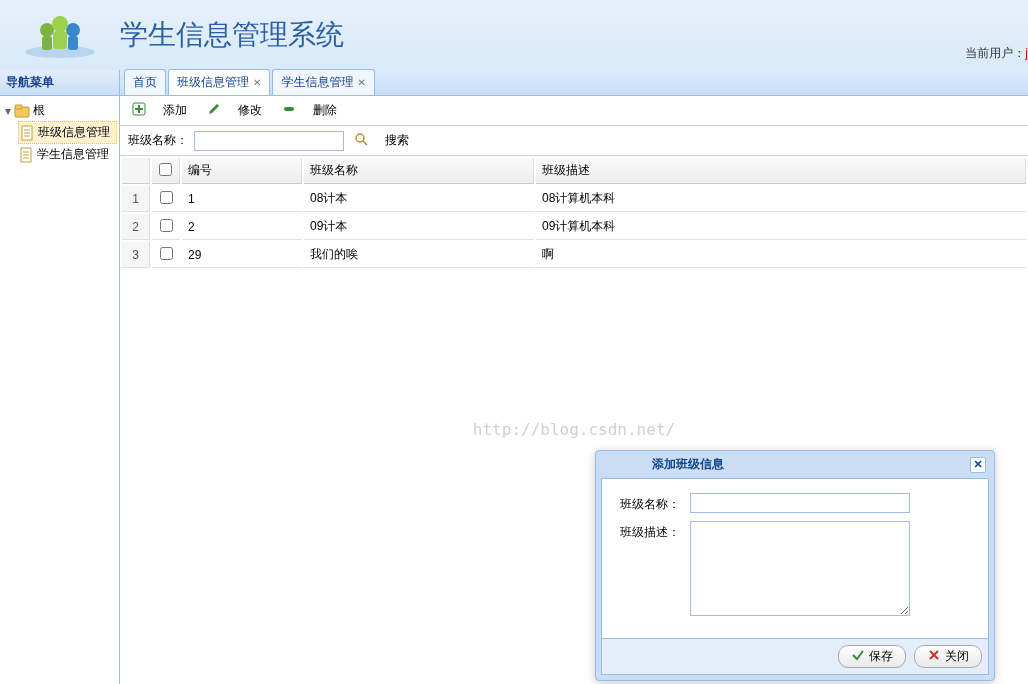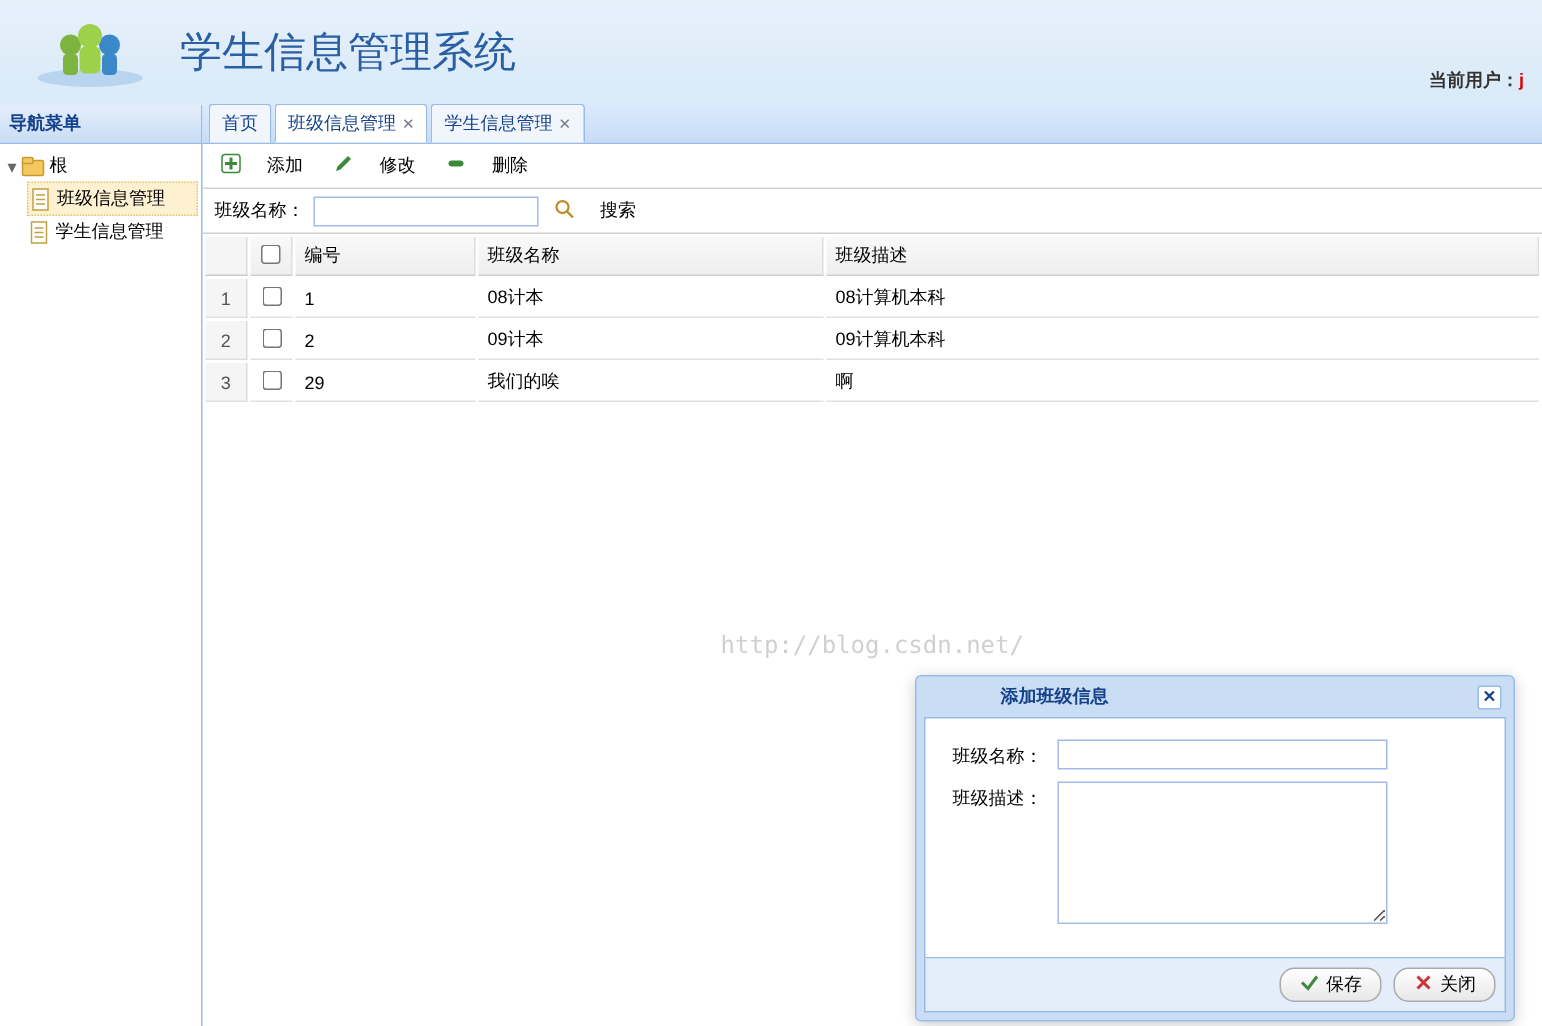--- a/index.html
+++ b/index.html
@@ -1,24 +1,24 @@
 <!DOCTYPE html>
 <html><head>
 <meta charset="utf-8">
 <style>
 * { box-sizing: border-box; margin: 0; padding: 0; }
 body { font-family: "Microsoft YaHei", Arial, sans-serif; font-size: 12px; background: #fff; width: 1028px; height: 684px; overflow: hidden; position: relative; }
 .header { background: linear-gradient(to bottom, #e6f0fb, #d9eaf8); height: 70px; display: flex; align-items: center; padding: 0 10px; position: relative; }
 .logo { width: 100px; display: flex; justify-content: center; }
 .logo svg { width: 80px; height: 50px; }
 .title { font-size: 28px; color: #2b5fa3; font-weight: normal; margin-left: 10px; font-family: "SimSun", serif; }
-.current-user { position: absolute; right: 12px; bottom: 8px; font-size: 12px; color: #333; font-weight: bold; }
+.current-user { position: absolute; right: 0; bottom: 8px; font-size: 12px; color: #333; }
 .current-user .uname { color: #d00; }
 .container { display: flex; height: 614px; }
-.sidebar { width: 135px; border-right: 1px solid #99bbe8; }
+.sidebar { width: 120px; border-right: 1px solid #99bbe8; }
 .nav-title { background: linear-gradient(to bottom, #e4eefb, #c9ddf5); color: #15428b; font-weight: bold; padding: 4px 6px; border-bottom: 1px solid #99bbe8; }
 .tree { padding: 4px 2px; }
 .tree-node { display: flex; align-items: center; padding: 2px 0; cursor: pointer; }
 .tree-children { padding-left: 16px; }
 .tree-children .tree-node.selected { background: #fdf1d2; border: 1px dotted #e0c66f; }
 .tree-icon { width: 16px; height: 16px; margin-right: 3px; display: inline-flex; align-items: center; justify-content: center; }
 .toggle { width: 12px; text-align: center; color: #666; }
 .main { flex: 1; display: flex; flex-direction: column; position: relative; }
 .tabs { display: flex; background: linear-gradient(to bottom, #dbeafe, #c7ddf5); border-bottom: 1px solid #99bbe8; padding-left: 4px; height: 26px; align-items: flex-end; }
 .tab { background: #f0f6fc; border: 1px solid #99bbe8; border-bottom: none; padding: 4px 8px; margin-right: 2px; border-radius: 3px 3px 0 0; color: #15428b; cursor: pointer; display: flex; align-items: center; gap: 4px; }

